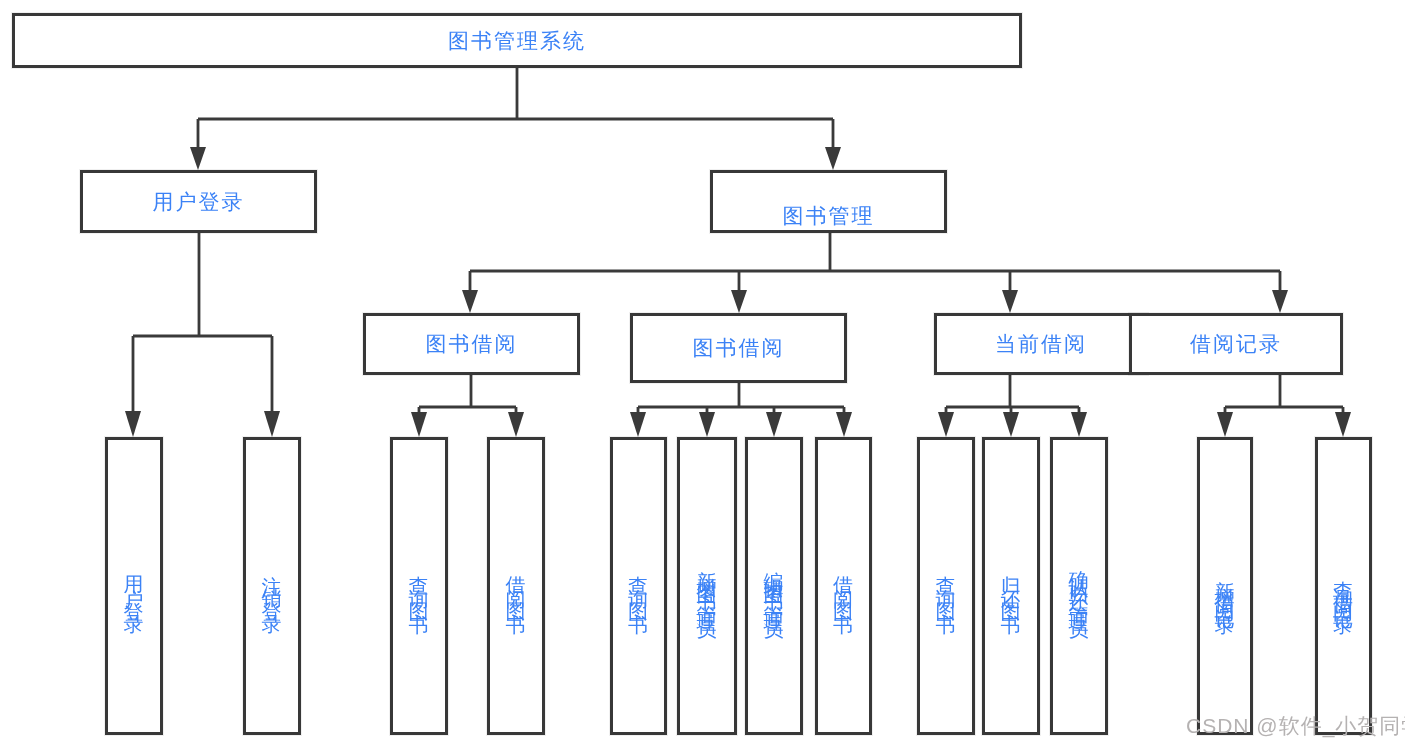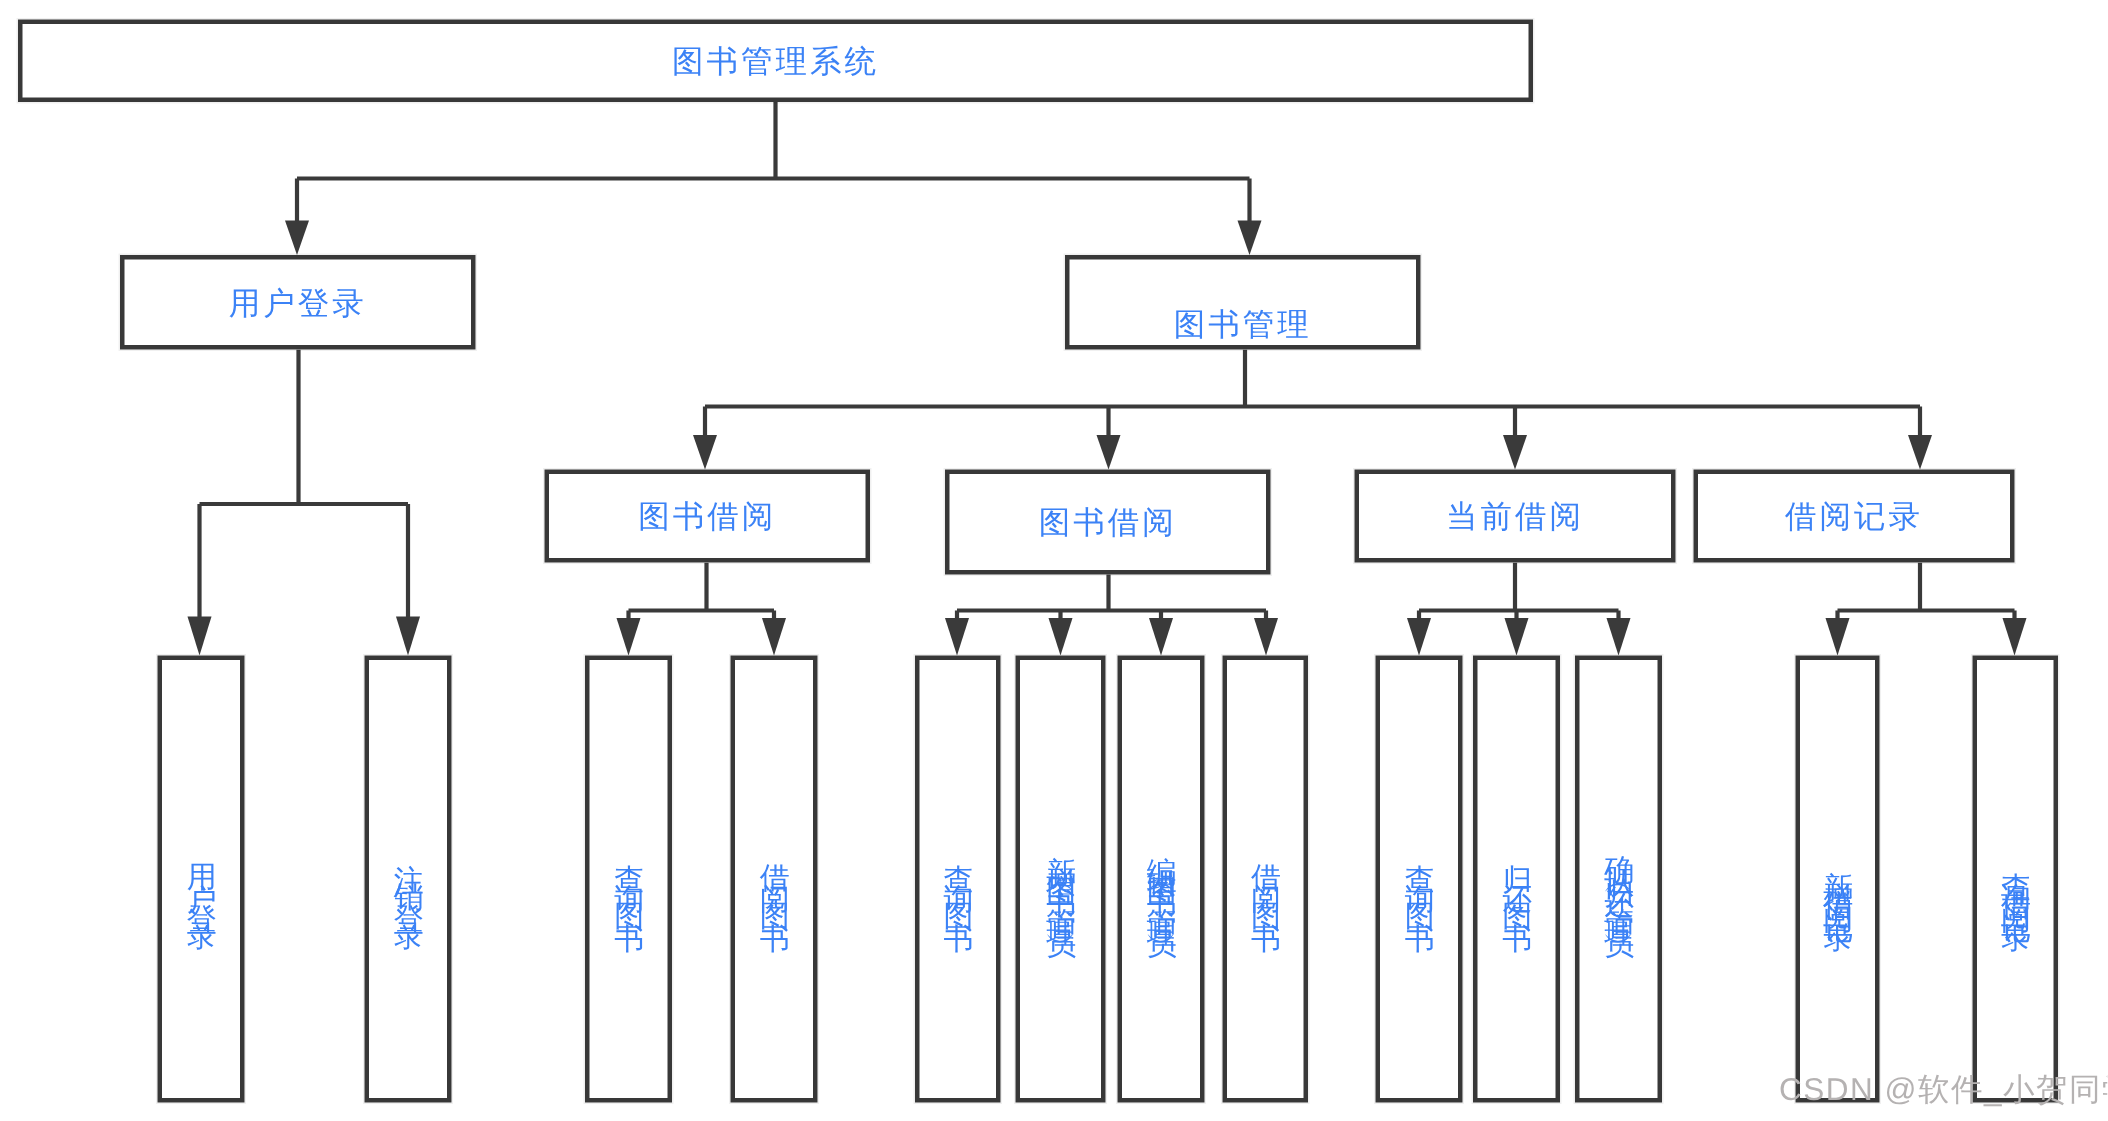--- a/index.html
+++ b/index.html
@@ -133,21 +133,21 @@
   <div class="box h" style="left:710px; top:170px; width:237px; height:63px;align-items:flex-end;">
     <span>图书管理</span>
   </div>
 
   <div class="box h" style="left:363px; top:313px; width:217px; height:62px;">
     <span>图书借阅</span>
   </div>
   <div class="box h" style="left:630px; top:313px; width:217px; height:70px;">
     <span>图书借阅</span>
   </div>
-  <div class="box h" style="left:903px; top:313px; width:214px; height:62px;">
+  <div class="box h" style="left:934px; top:313px; width:214px; height:62px;">
     <span>当前借阅</span>
   </div>
   <div class="box h" style="left:1129px; top:313px; width:214px; height:62px;">
     <span>借阅记录</span>
   </div>
 
   <div class="box v" style="left:105px; top:437px; width:58px; height:298px;">
     <span>用户登录</span>
   </div>
   <div class="box v" style="left:243px; top:437px; width:58px; height:298px;">

